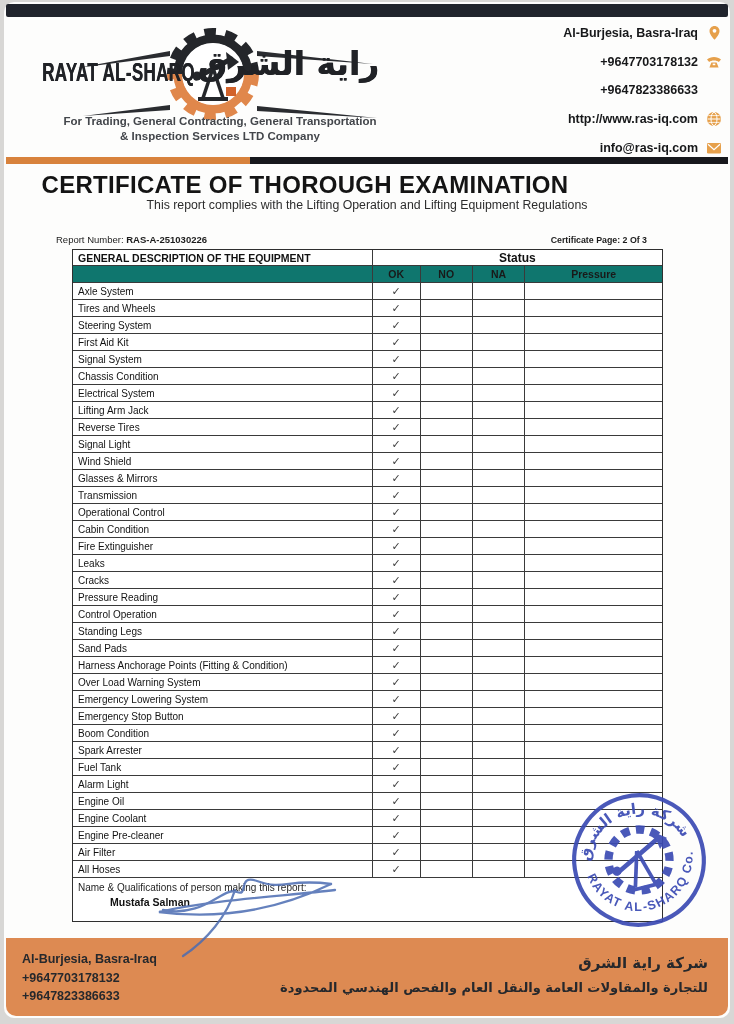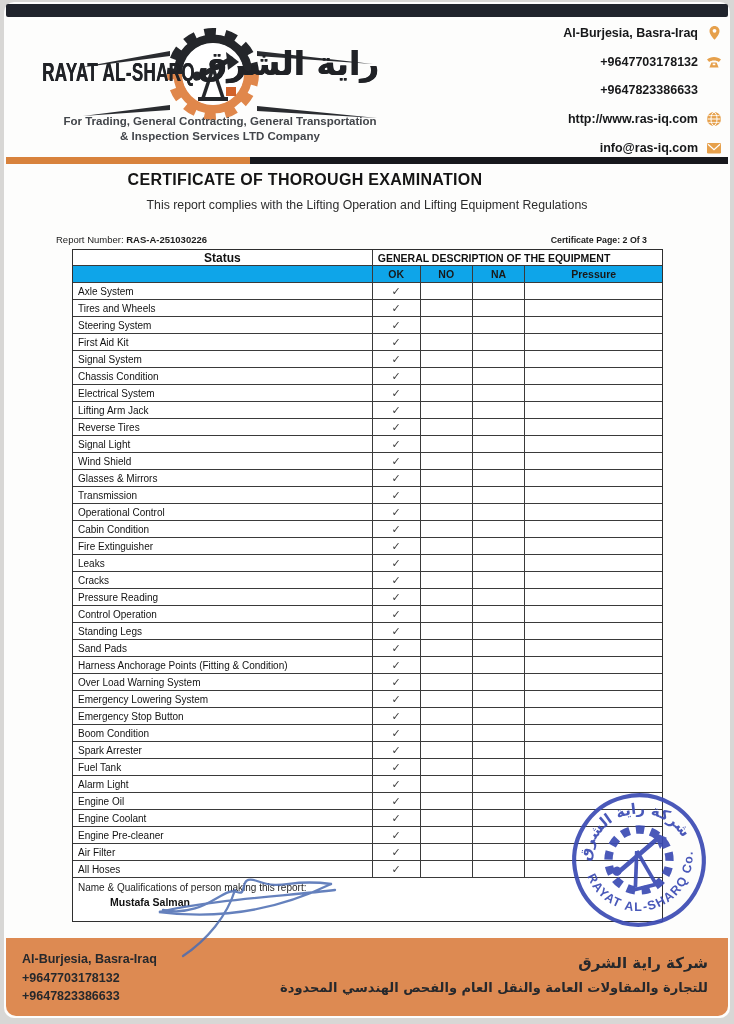--- a/index.html
+++ b/index.html
@@ -24,21 +24,21 @@
   
   .contacts{left:430px;top:19px;width:300px;}
   .c-row{display:flex;justify-content:flex-end;align-items:center;height:28.6px;gap:8px;padding-right:8px;}
   .c-text{font-size:12.5px;font-weight:600;color:#17181a;}
   .c-ico{width:16px;height:16px;flex:0 0 16px;display:flex;align-items:center;justify-content:center;}
 
   
   .div-orange{left:6px;top:157px;width:244px;height:7px;background:#d8823c;}
   .div-black{left:250px;top:157px;width:478px;height:7px;background:#17181c;}
 
-  .title{left:0;top:171px;width:610px;text-align:center;font-size:16px;font-weight:bold;
+  .title{left:0;top:171px;width:610px;text-align:center;font-size:24px;font-weight:bold;
          color:#141414;letter-spacing:.3px;}
   .subtitle{left:0;top:198px;width:734px;text-align:center;font-size:12.3px;color:#2d2d2d;}
 
   .report-row{left:56px;top:234px;width:591px;display:flex;justify-content:space-between;align-items:flex-end;}
   .rep-left{font-size:9.5px;color:#1c1c1c;}
   .rep-left b{font-weight:bold;}
   .rep-right{font-size:8.8px;font-weight:bold;color:#1c1c1c;}
 
   
   .tbl{left:72px;top:249px;width:591px;border:1.5px solid #2f2f2f;background:#fff;box-sizing:border-box;}
@@ -46,21 +46,21 @@
   .thead1{grid-template-columns:50.9% 49.1%;height:16px;}
   .thead2{height:17px;}
   .trow{height:17px;}
   .cell{border-right:1px solid #3a3a3a;border-bottom:1px solid #3a3a3a;display:flex;align-items:center;
         justify-content:center;overflow:hidden;box-sizing:border-box;}
   .thead1 .cell,.thead2 .cell,.trow .cell:last-child{border-right:1px solid #3a3a3a;}
   .thead1 .cell:last-child,.thead2 .cell:last-child,.trow .cell:last-child{border-right:none;}
   .cell.item{justify-content:flex-start;padding-left:5px;font-size:10px;font-weight:normal;color:#121212;}
   .h1-desc{justify-content:flex-start;padding-left:5px;font-size:10.5px;font-weight:bold;color:#111;}
   .h1-status{font-size:12px;font-weight:bold;color:#111;}
-  .thead2 .cell{background:#0ea5e9;font-size:10.5px;font-weight:bold;color:#191919;}
+  .thead2 .cell{background:#0f766e;font-size:10.5px;font-weight:bold;color:#191919;}
   .cell.ok,.cell.no,.cell.na{font-size:11px;color:#3c3c3c;font-family:"DejaVu Sans",sans-serif;
         transform-origin:center;font-style:italic;}
   .signoff{height:43px;padding:3px 0 0 5px;box-sizing:border-box;}
   .so-label{font-size:10px;color:#1e1e1e;line-height:14px;}
   .so-name{font-size:10.5px;font-weight:bold;color:#111;line-height:15px;padding-left:32px;}
 
   
   .stamp{left:565px;top:786px;z-index:5;}
   .sig{left:135px;top:866px;z-index:6;}
 
@@ -174,22 +174,22 @@
   <div class="abs title">CERTIFICATE OF THOROUGH EXAMINATION</div>
   <div class="abs subtitle">This report complies with the Lifting Operation and Lifting Equipment Regulations</div>
 
   <div class="abs report-row">
     <div class="rep-left"><span>Report Number: </span><b>RAS-A-251030226</b></div>
     <div class="rep-right"><span>Certificate Page: </span><span>2 Of 3</span></div>
   </div>
 
   <div class="abs tbl">
     <div class="thead1">
+      <div class="cell h1-desc">GENERAL DESCRIPTION OF THE EQUIPMENT</div>
       <div class="cell h1-status">Status</div>
-      <div class="cell h1-desc">GENERAL DESCRIPTION OF THE EQUIPMENT</div>
     </div>
     <div class="thead2">
       <div class="cell"></div>
       <div class="cell">OK</div>
       <div class="cell">NO</div>
       <div class="cell">NA</div>
       <div class="cell">Pressure</div>
     </div>
     <div>
         <div class="trow">

